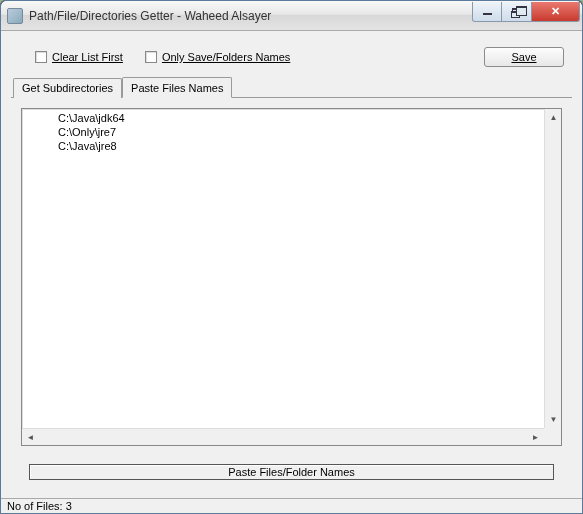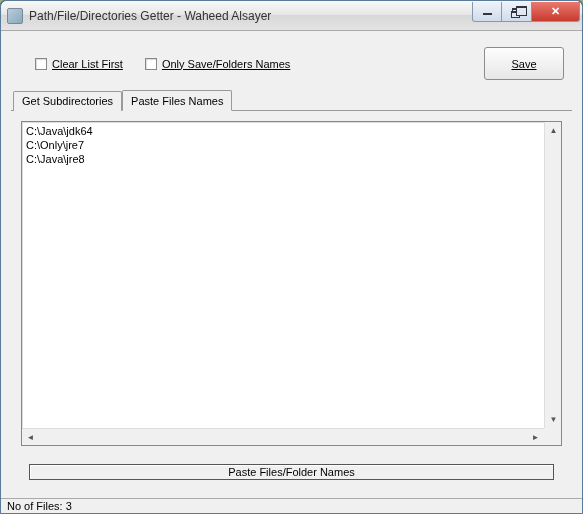--- a/index.html
+++ b/index.html
@@ -53,21 +53,21 @@
     .content {
       flex: 1; padding: 10px 10px 0 10px;
       display: flex; flex-direction: column;
       background: #f0f0f0;
     }
     .top-row { display: flex; align-items: center; padding: 6px 8px 10px 24px; text-decoration: underline; }
     .checkbox { display: flex; align-items: center; font-size: 11px; color: #000; margin-right: 22px; cursor: default;}
     .cb-box { width: 12px; height: 12px; border: 1px solid #888; background: #fff; margin-right: 5px; box-shadow: inset 1px 1px 1px rgba(0,0,0,0.15);}
     .save-btn {
       margin-left: auto;
-      width: 80px; height: 33px;
+      width: 80px; height: 20px;
       background: linear-gradient(#fdfdfd,#e7e7e7);
       border: 1px solid #8c8c8c; border-radius: 3px;
       font-size: 11px; cursor: default;
       display:flex;align-items:center;justify-content:center;
     }
     .tab-strip { display: flex; padding-left: 2px; position: relative; z-index: 2;}
     .tab {
       font-size: 11px; padding: 3px 8px 3px 8px;
       border: 1px solid #9a9a9a; border-bottom: none;
       background: #f0f0f0; margin-right: 0px;
@@ -80,20 +80,21 @@
     .tab-border { border-top: 1px solid #9a9a9a; margin-top: 0px; flex:1; display:flex; flex-direction:column; padding: 10px; position:relative;}
     .list-area {
       flex: 1;
       background: #fff;
       border: 1px solid #888;
       box-shadow: inset 1px 1px 0 #ddd;
       position: relative;
       overflow: hidden;
       display: flex;
       flex-direction: column;
+      padding-left: 32px;
     }
     .list-content { flex:1; padding: 2px 4px; font-size: 11px; line-height: 14px; overflow: hidden; font-family: "Segoe UI", Tahoma, sans-serif;}
     .list-line { white-space: pre; }
     .scrollbar-v { position: absolute; right: 0; top: 0; bottom: 17px; width: 17px; background: #f0f0f0; border-left: 1px solid #ddd; display:flex; flex-direction:column;}
     .scrollbar-h { position: absolute; left: 0; right: 17px; bottom: 0; height: 17px; background: #f0f0f0; border-top: 1px solid #ddd; display:flex;}
     .scroll-corner { position:absolute; right:0; bottom:0; width:17px; height:17px; background:#f0f0f0;}
     .scroll-arrow { width: 17px; height: 17px; display:flex; align-items:center; justify-content:center; font-size:8px; color:#555;}
     .scroll-track-v { flex:1; }
     .scroll-track-h { flex:1; }
     .bottom-area { padding: 18px 8px 8px 8px; }

